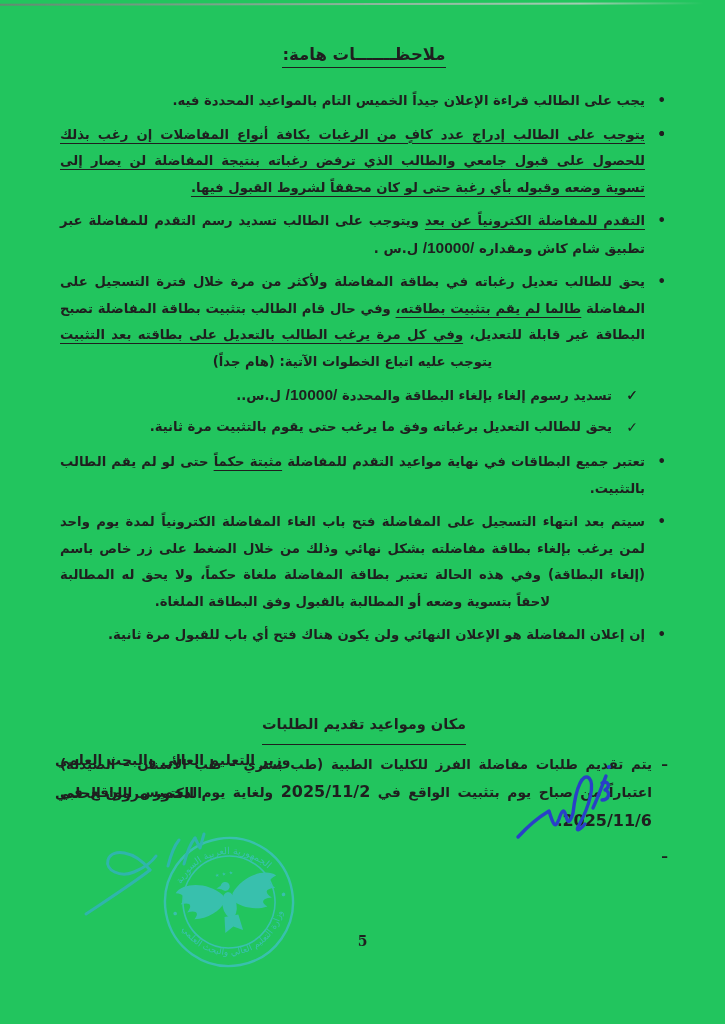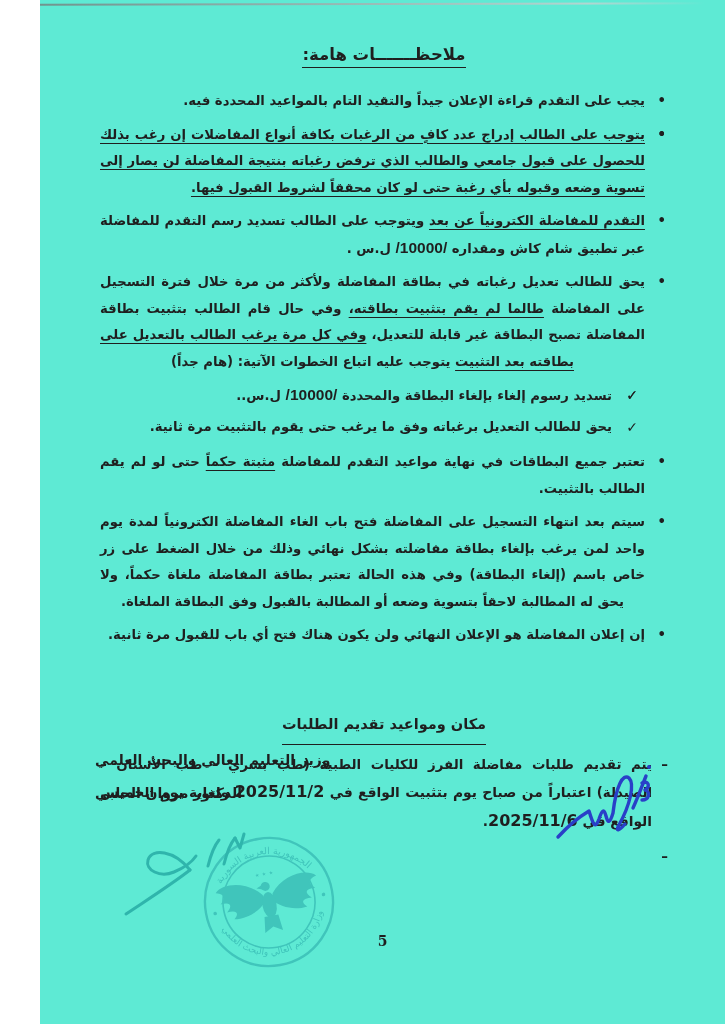--- a/index.html
+++ b/index.html
@@ -1,18 +1,18 @@
 <!DOCTYPE html>
 <html lang="ar" dir="rtl"><head>
 <meta charset="utf-8">
 <style>
   html,body{margin:0;padding:0;background:#ffffff;}
   body{width:725px;height:1024px;position:relative;overflow:hidden;
        font-family:"DejaVu Sans",sans-serif;color:#1f1f1f;}
-  .page{position:absolute;inset:0;background:#5eead4;margin-left:40px;}
+  .page{position:absolute;inset:0;background:#22c55e;}
   .scan-line-top{position:absolute;top:3px;left:0;width:100%;height:2px;
        background:linear-gradient(to right,#777 0%,#aaa 45%,#cfcfcf 80%,transparent 97%);
        opacity:.75;transform:rotate(-.12deg);}
   .doc{position:absolute;top:30px;right:57px;left:60px;direction:rtl;}
 
   
   .title{ text-align:center;margin:0 0 20px 0;}
   .title span{font-size:16.5px;font-weight:bold;border-bottom:1.6px solid #1f1f1f;
        padding-bottom:3px;}
   .sec-title{text-align:center;margin:58px 0 16px 0;}
@@ -62,21 +62,21 @@
 
   <div class="doc">
 
     <h1 class="title">
       <span>ملاحظـــــــات هامة:</span>
     </h1>
 
     <ul class="notes">
       <li>
         <span class="marker">•</span>
-        <span>يجب على التقدم قراءة الإعلان جيداً والتقيد التام بالمواعيد المحددة فيه.</span>
+        <span>يجب على الطالب قراءة الإعلان جيداً الخميس التام بالمواعيد المحددة فيه.</span>
       </li>
       <li>
         <span class="marker">•</span>
       </li>
       <li>
         <span class="marker">•</span>
         <span class="u">يتوجب على الطالب إدراج عدد كافٍ من الرغبات بكافة أنواع المفاضلات إن رغب بذلك للحصول على قبول جامعي والطالب الذي ترفض رغباته بنتيجة المفاضلة لن يصار إلى تسوية وضعه وقبوله بأي رغبة حتى لو كان محققاً لشروط القبول فيها.</span>
       </li>
       <li>
         <span class="marker">•</span>

